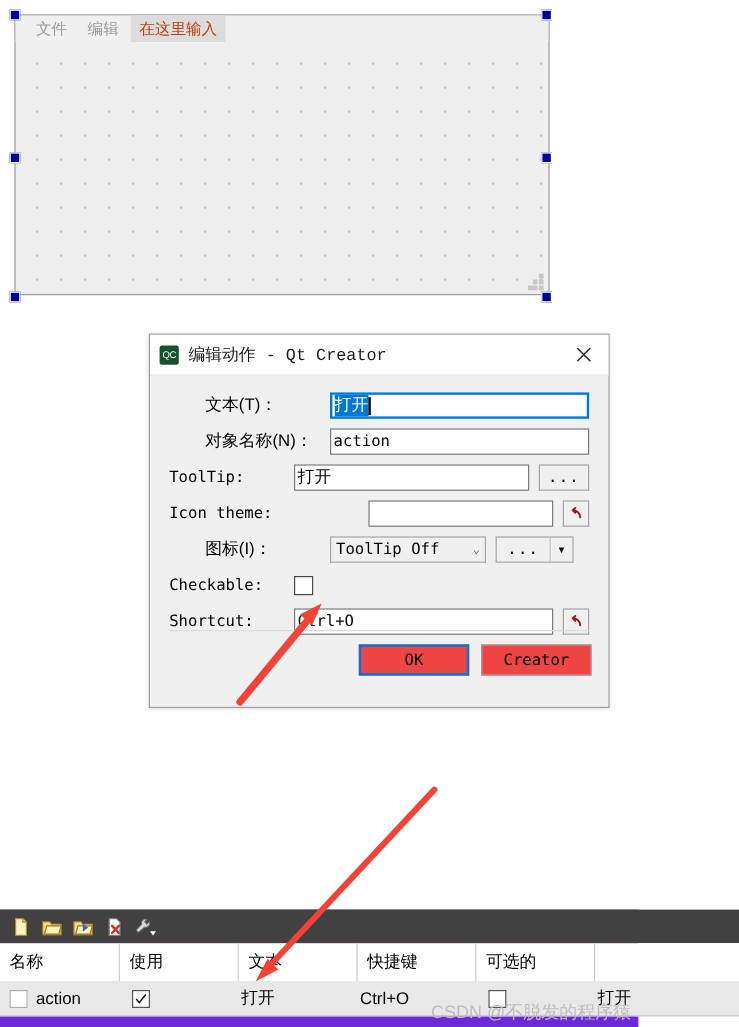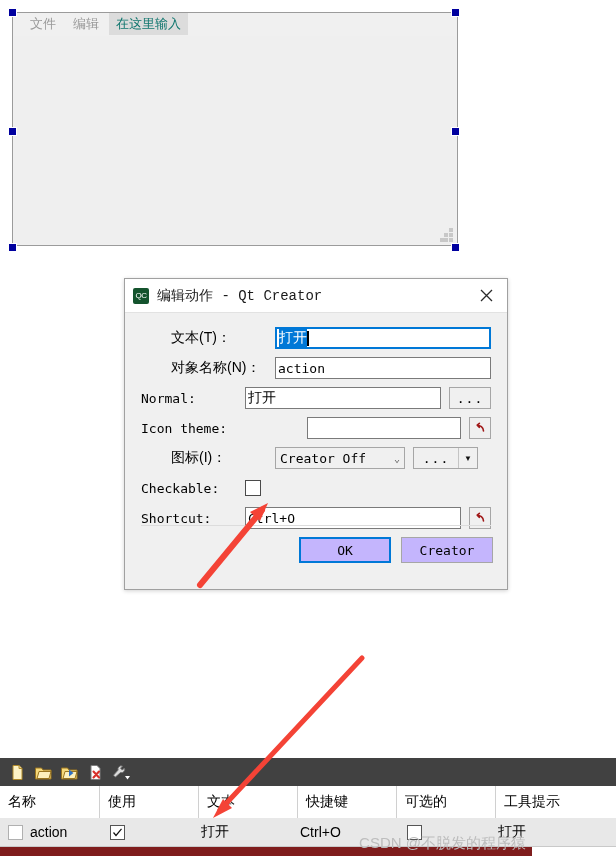--- a/index.html
+++ b/index.html
@@ -19,21 +19,21 @@
   }
   .menubar{
     position:absolute;left:0;top:0;right:0;height:22px;
     background:#f0f0f0;display:flex;align-items:center;padding-left:10px;
     box-sizing:border-box;
   }
   .menu-item{
     font-size:13px;color:#9a9a9a;padding:2px 7px;margin-right:3px;
     font-family:"Liberation Sans","DejaVu Sans",sans-serif;
   }
-  .menu-item.placeholder{background:#dcdcdc;color:#0f766e;text-align:right;}
+  .menu-item.placeholder{background:#dcdcdc;color:#c2410c;text-align:right;}
   .central{
     position:absolute;left:1px;top:23px;right:1px;bottom:1px;
     background:#efefef;
     background-image:radial-gradient(circle, #bdbdbd 0.6px, transparent 0.7px);
     background-size:20px 20px;background-position:7px 7px;
   }
   .sizegrip{position:absolute;right:2px;bottom:2px;width:14px;height:14px;}
   .sizegrip i{position:absolute;width:4px;height:4px;background:#c8c8c8;display:block;}
   .handle{
     position:absolute;width:9px;height:9px;background:#00009f;
@@ -115,28 +115,28 @@
     width:16px;height:16px;background:#fff;border:1px solid #4a4a4a;
     box-sizing:border-box;
   }
   .dlg-sep{
     position:absolute;left:16px;right:16px;top:246px;height:1px;background:#dcdcdc;
   }
   .dlg-buttons{
     position:absolute;right:14px;top:258px;display:flex;gap:10px;
   }
   .dbtn{
-    width:92px;height:26px;background:#c4b5fd;border:1px solid #a6a6a6;
+    width:92px;height:26px;background:#ef4444;border:1px solid #a6a6a6;
     box-sizing:border-box;display:flex;align-items:center;justify-content:center;
     font-family:"DejaVu Sans Mono","Liberation Mono",monospace;font-size:13px;color:#000;
   }
   .dbtn.default{border:2px solid #0078d7;}
 
   
-  #bottom{position:absolute;left:0;bottom:0;width:532px;height:98px;background:#7f1d1d;}
+  #bottom{position:absolute;left:0;bottom:0;width:532px;height:98px;background:#6d28d9;}
   .toolbar{
     position:absolute;left:0;top:0;width:616px;height:28px;
     background:#414141;display:flex;align-items:center;padding-left:4px;box-sizing:border-box;
   }
   .tbicon{width:26px;height:26px;display:flex;align-items:center;justify-content:center;}
   .tbl-head{
     position:absolute;left:0;top:28px;width:616px;height:32px;
     display:flex;background:#fff;border-bottom:1px solid #d0d0d0;
   }
   .th{
@@ -222,21 +222,21 @@
     </div>
 
     <div class="row">
       <span class="lbl cjk">对象名称(N)：</span>
       <span class="tfield">
         <span>action</span>
       </span>
     </div>
 
     <div class="row">
-      <span class="lbl">Normal:</span>
+      <span class="lbl">ToolTip:</span>
       <span class="tfield">
         <span class="cjkval">打开</span>
       </span>
       <span class="btn dots-btn">...</span>
     </div>
 
     <div class="row">
       <span class="lbl">Icon theme:</span>
       <span class="tfield" style="margin-left:62px;">
         <span></span>
@@ -244,21 +244,21 @@
       <span class="btn reset-btn">
         <svg width="12" height="12" viewBox="0 0 12 12">
             <path d="M9.5 9 C9.5 5 6 3.2 3.2 3.2 M3.2 3.2 L5.4 1.3 M3.2 3.2 L5.4 5.3" stroke="#a01818" stroke-width="1.6" fill="none" stroke-linecap="round"></path>
           </svg>
       </span>
     </div>
 
     <div class="row">
       <span class="lbl cjk">图标(I)：</span>
       <span class="combo">
-        <span>Creator Off</span>
+        <span>ToolTip Off</span>
         <span class="chev">⌄</span>
       </span>
       <span class="split-btn">
         <span class="main">...</span>
         <span class="arrow">▼</span>
       </span>
     </div>
 
     <div class="row">
       <span class="lbl">Checkable:</span>
@@ -322,21 +322,20 @@
       </svg>
     </span>
   </div>
 
   <div class="tbl-head">
     <span class="th" style="width:100px;">名称</span>
     <span class="th" style="width:99px;">使用</span>
     <span class="th" style="width:99px;">文本</span>
     <span class="th" style="width:99px;">快捷键</span>
     <span class="th" style="width:99px;">可选的</span>
-    <span class="th" style="width:120px;border-right:none;">工具提示</span>
   </div>
 
   <div class="tbl-row">
     <span class="td name" style="width:100px;">
       <span class="cellchk empty"></span>
       <span>action</span>
     </span>
     <span class="td" style="width:99px;padding-left:10px;">
       <span class="cellchk">
         <svg width="11" height="11" viewBox="0 0 11 11">

